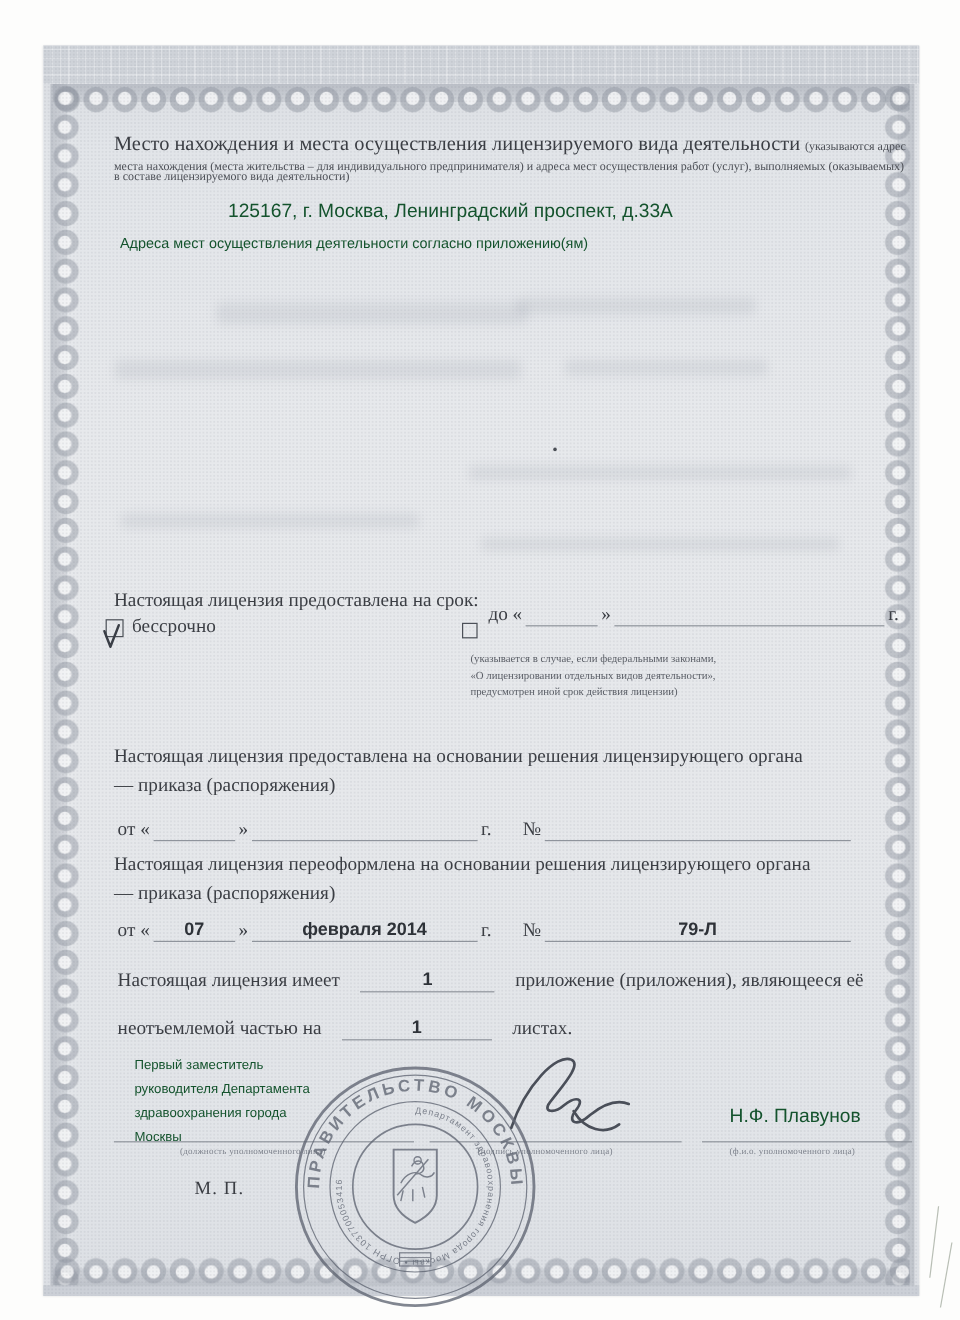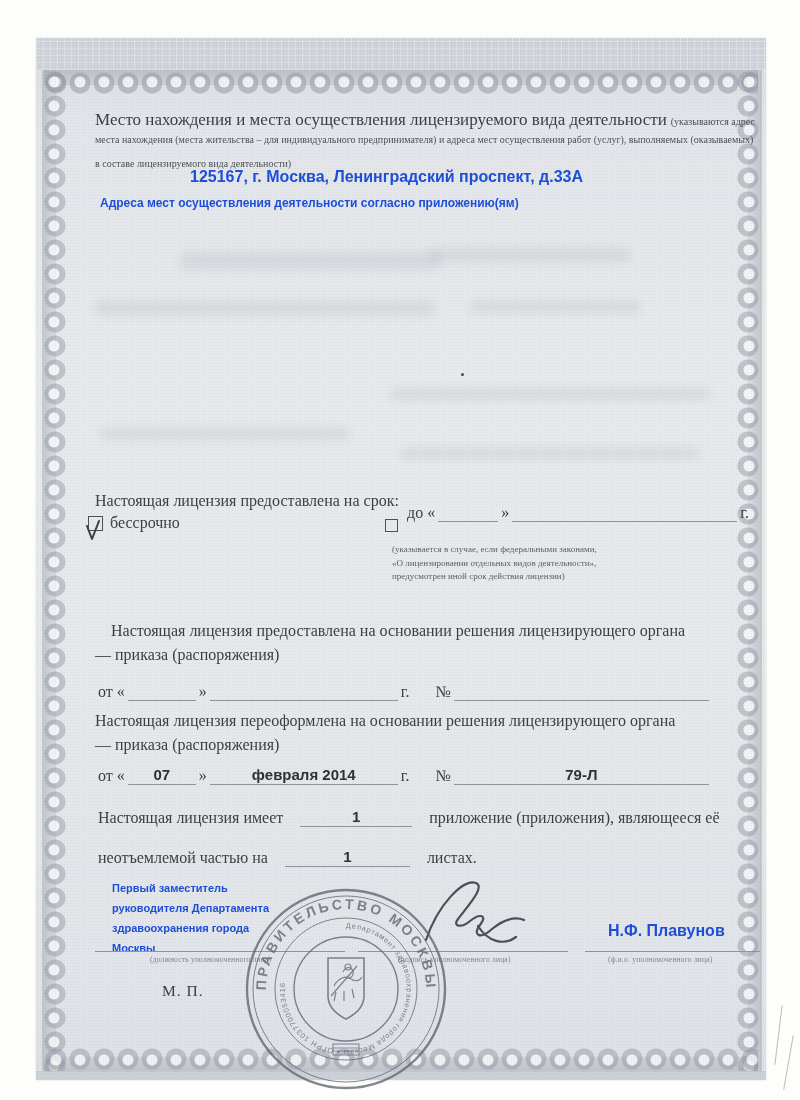--- a/index.html
+++ b/index.html
@@ -63,21 +63,21 @@
   .smudge{position:absolute;background:rgba(140,148,162,0.16);filter:blur(4px);border-radius:6px;z-index:2;}
   .ink-dot{position:absolute;width:3px;height:3px;background:#4a4e55;border-radius:50%;z-index:3;}
   .pencil{position:absolute;width:1px;background:rgba(128,138,122,0.55);z-index:1;}
   
   .t{position:absolute;color:#3b3e44;white-space:nowrap;z-index:3;}
   .serif16{font-size:16px;}
   .serif15{font-size:15.5px;}
   .small10{font-size:10px;color:#4d5057;}
   .tiny9{font-size:9px;color:#5a5e66;line-height:13.5px;}
   .caption{font-size:7.5px;color:#7e838d;letter-spacing:.2px;}
-  .sansbold{font-family:"Liberation Sans", sans-serif;font-weight:bold;color:#1d4ed8;}
+  .sansbold{font-family:"Liberation Sans", sans-serif;font-weight:normal;color:#14532d;}
   .fill-row{position:absolute;display:flex;align-items:flex-end;z-index:3;color:#3b3e44;font-size:16px;white-space:nowrap;}
   .fill-row .lbl{padding:0 3px;}
   .line{display:inline-block;border-bottom:1.2px solid #8f949c;height:18px;text-align:center;
         font-family:"Liberation Sans", sans-serif;font-weight:bold;font-size:15px;color:#2e3238;}
   .w60{width:60px;} .w70{width:68px;} .w185{width:188px;} .w225{width:225px;} .w250{width:255px;}
   .w110{width:112px;} .w125{width:125px;}
   .gap20{display:inline-block;width:20px;} .gap14{display:inline-block;width:14px;}
   .checkbox{position:absolute;width:13px;height:13px;border:1.5px solid #4c5058;z-index:3;background:transparent;}
   .checkbox.small{width:11px;height:11px;}
   .rule{position:absolute;height:0;border-bottom:1.2px solid #8f949c;z-index:3;}
@@ -104,21 +104,21 @@
 <div class="smudge" style="left:400px;top:448px;width:300px;height:11px;"></div>
 <div class="ink-dot" style="left:461px;top:373px;"></div>
 <div class="pencil" style="left:778px;top:1005px;height:60px;transform:rotate(7deg);"></div>
 <div class="pencil" style="left:788px;top:1035px;height:55px;transform:rotate(10deg);"></div>
 
 <div class="t serif16" style="left:95px;top:110px;">
   <span style="font-size:17px;">Место нахождения и места осуществления лицензируемого вида деятельности</span>
   <span class="small10">(указываются адрес</span>
 </div>
 <div class="t small10" style="left:95px;top:134px;">места нахождения (места жительства – для индивидуального предпринимателя) и адреса мест осуществления работ (услуг), выполняемых (оказываемых)</div>
-<div class="t small10" style="left:95px;top:158px;">в составе лицензируемого вида деятельности)</div>
+<div class="t small10" style="left:95px;top:142px;">в составе лицензируемого вида деятельности)</div>
 <div class="t sansbold" style="left:190px;top:168px;font-size:16px;">125167, г. Москва,  Ленинградский проспект, д.33А</div>
 <div class="t sansbold" style="left:100px;top:196px;font-size:12px;">Адреса мест осуществления деятельности согласно приложению(ям)</div>
 
 <div class="t serif16" style="left:95px;top:492px;">Настоящая лицензия предоставлена на срок:</div>
 
 <div class="checkbox" style="left:88px;top:516px;"></div>
 <svg class="svg-abs" style="left:84px;top:518px;" width="18" height="24" viewBox="0 0 18 24">
   <polyline points="3,8 8,21 15,3" fill="none" stroke="#3a3e46" stroke-width="2" stroke-linecap="round" stroke-linejoin="round"></polyline>
 </svg>
 <div class="t serif16" style="left:110px;top:514px;">бессрочно</div>
@@ -130,21 +130,21 @@
   <span class="lbl">»</span>
   <span class="line w225"></span>
   <span class="lbl">г.</span>
 </div>
 <div class="t tiny9" style="left:392px;top:543px;white-space:normal;width:300px;">
   <div>(указывается в случае, если федеральными законами,</div>
   <div>«О лицензировании отдельных видов деятельности»,</div>
   <div>предусмотрен иной срок действия лицензии)</div>
 </div>
 
-<div class="t serif16" style="left:95px;top:622px;margin-left:16px;">Настоящая лицензия предоставлена на основании решения лицензирующего органа</div>
+<div class="t serif16" style="left:95px;top:622px;">Настоящая лицензия предоставлена на основании решения лицензирующего органа</div>
 <div class="t serif16" style="left:95px;top:646px;">— приказа (распоряжения)</div>
 <div class="fill-row" style="left:95px;top:682px;">
   <span class="lbl">от «</span>
   <span class="line w70"></span>
   <span class="lbl">»</span>
   <span class="line w185"></span>
   <span class="lbl">г.</span>
   <span class="gap20"></span>
   <span class="lbl">№</span>
   <span class="line w250"></span>

